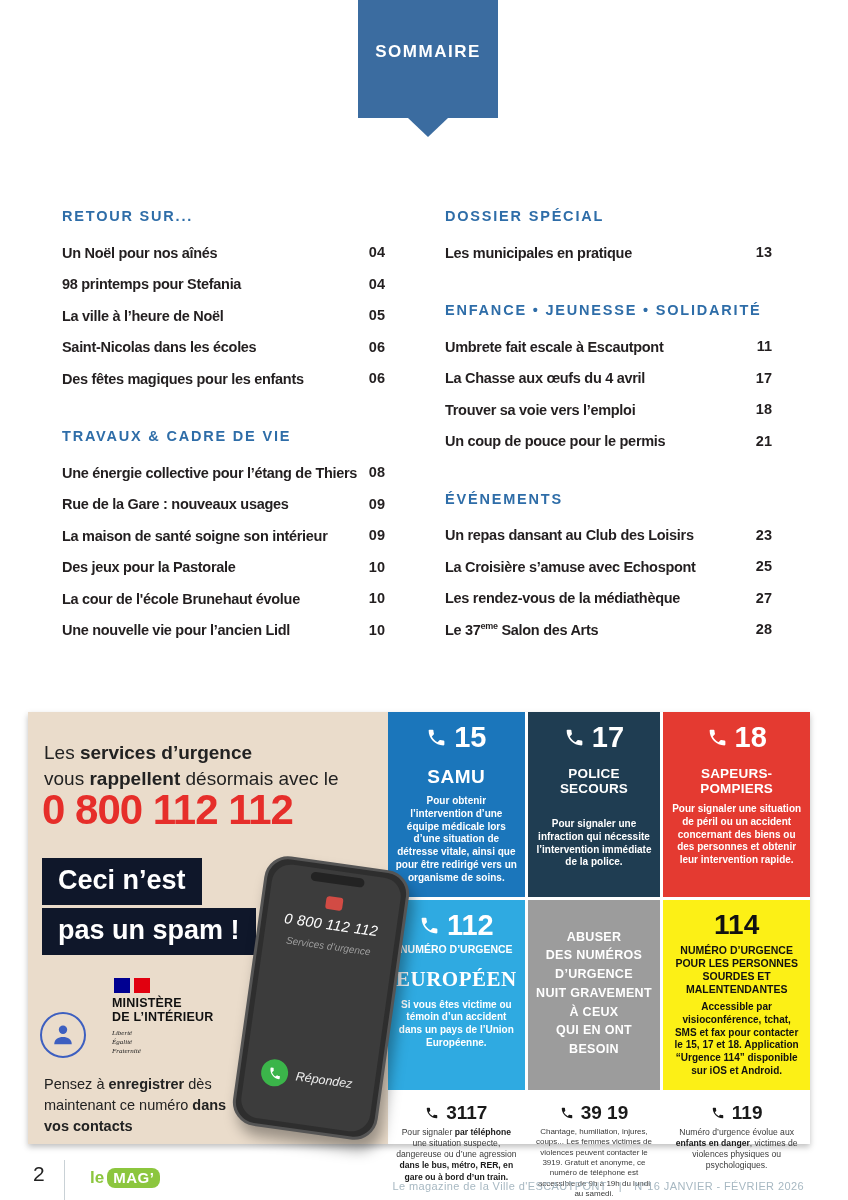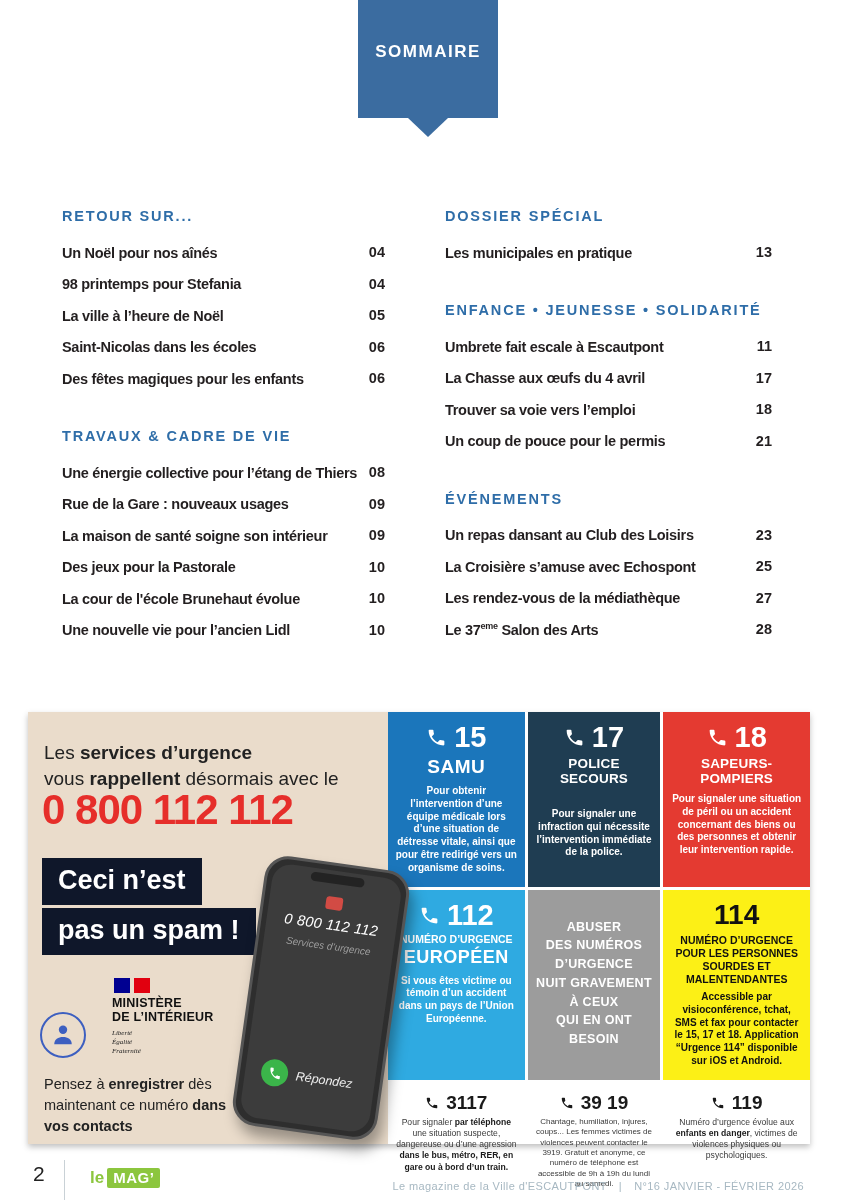--- a/index.html
+++ b/index.html
@@ -62,41 +62,41 @@
   .cell.europeen { background:#2FAAE1; color:#fff; }
   .cell.abuser { background:#9C9C9C; color:#fff; justify-content:center; }
   .cell.sourds { background:#FCF016; color:#111; }
   .cell.w115 { background:#EFF1F1; }
   .cell.w116 { background:#E6EAEB; }
   .numrow { display:flex; align-items:center; justify-content:center; gap:7px; font-weight:700; }
   .numrow.big { font-size:29px; }
   .numrow.big svg { width:21px; height:21px; fill:currentColor; }
   .numrow.small { font-size:19px; color:#1a1a1a; }
   .numrow.small svg { width:14px; height:14px; fill:#1a1a1a; }
-  .cell-title { font-weight:700; margin-top:2px; }
+  .cell-title { font-weight:700; margin-top:12px; }
   .samu .cell-title { font-size:19px; letter-spacing:.5px; }
   .police .cell-title, .pompiers .cell-title { font-size:13.5px; letter-spacing:.2px; }
   .cell-sub { font-weight:700; font-size:10.5px; margin-top:1px; }
-  .europeen .cell-title { font-size:18px; letter-spacing:.5px; }
+  .europeen .cell-title { font-size:21px; letter-spacing:.5px;font-family:Liberation Serif, serif; }
   .cell-desc { font-size:10px; font-weight:700; line-height:1.28; margin-top:7px; }
   .police .cell-desc { margin-top:22px; }
   .abuser-line { font-size:12.5px; font-weight:700; line-height:1.5; letter-spacing:.3px; }
   .sourds .numrow.big { color:#111; font-size:28px; }
   .sourds .cell-title { font-size:10.5px; line-height:1.25; margin-top:3px; }
   .sourds .cell-desc { font-size:10px; margin-top:5px; }
   .cell-desc-light { font-size:8.6px; font-weight:400; color:#3a3a3a; line-height:1.3; margin-top:3px; }
   .cell-desc-light b { color:#1a1a1a; }
   .c3919 .cell-desc-light { font-size:8px; }
 
   
   .footer-page { position:absolute; left:33px; top:1162px; font-size:21px; color:#222; }
   .footer-divider { position:absolute; left:64px; top:1160px; width:1px; height:44px; background:#C9D1D6; }
   .footer-logo { position:absolute; left:90px; top:1168px; display:flex; align-items:center; }
   .logo-le { color:#8CC63E; font-weight:700; font-size:17px; margin-right:3px; }
-  .logo-mag { background:#8CC63E; color:#fff; font-weight:700; font-size:15px; padding:1px 6px 2px; border-radius:2px; letter-spacing:.5px; }
+  .logo-mag { background:#8CC63E; color:#fff; font-weight:700; font-size:15px; padding:1px 6px 2px; border-radius:8px; letter-spacing:.5px; }
   .footer-right { position:absolute; right:38px; top:1180px; font-size:11px; color:#A7B8C2; letter-spacing:.4px; }
   .footer-right span { margin:0 6px; }
 </style>
 </head>
 <body>
 
 <svg width="0" height="0" style="position:absolute" aria-hidden="true">
   <defs>
     <symbol id="ph" viewBox="0 0 24 24">
         <path d="M6.62 10.79c1.44 2.83 3.76 5.14 6.59 6.59l2.2-2.21c.27-.27.67-.36 1.02-.24 1.12.37 2.33.57 3.57.57.55 0 1 .45 1 1V20c0 .55-.45 1-1 1-9.39 0-17-7.61-17-17 0-.55.45-1 1-1h3.5c.55 0 1 .45 1 1 0 1.25.2 2.45.57 3.57.11.35.03.74-.25 1.02l-2.2 2.2z"></path>

